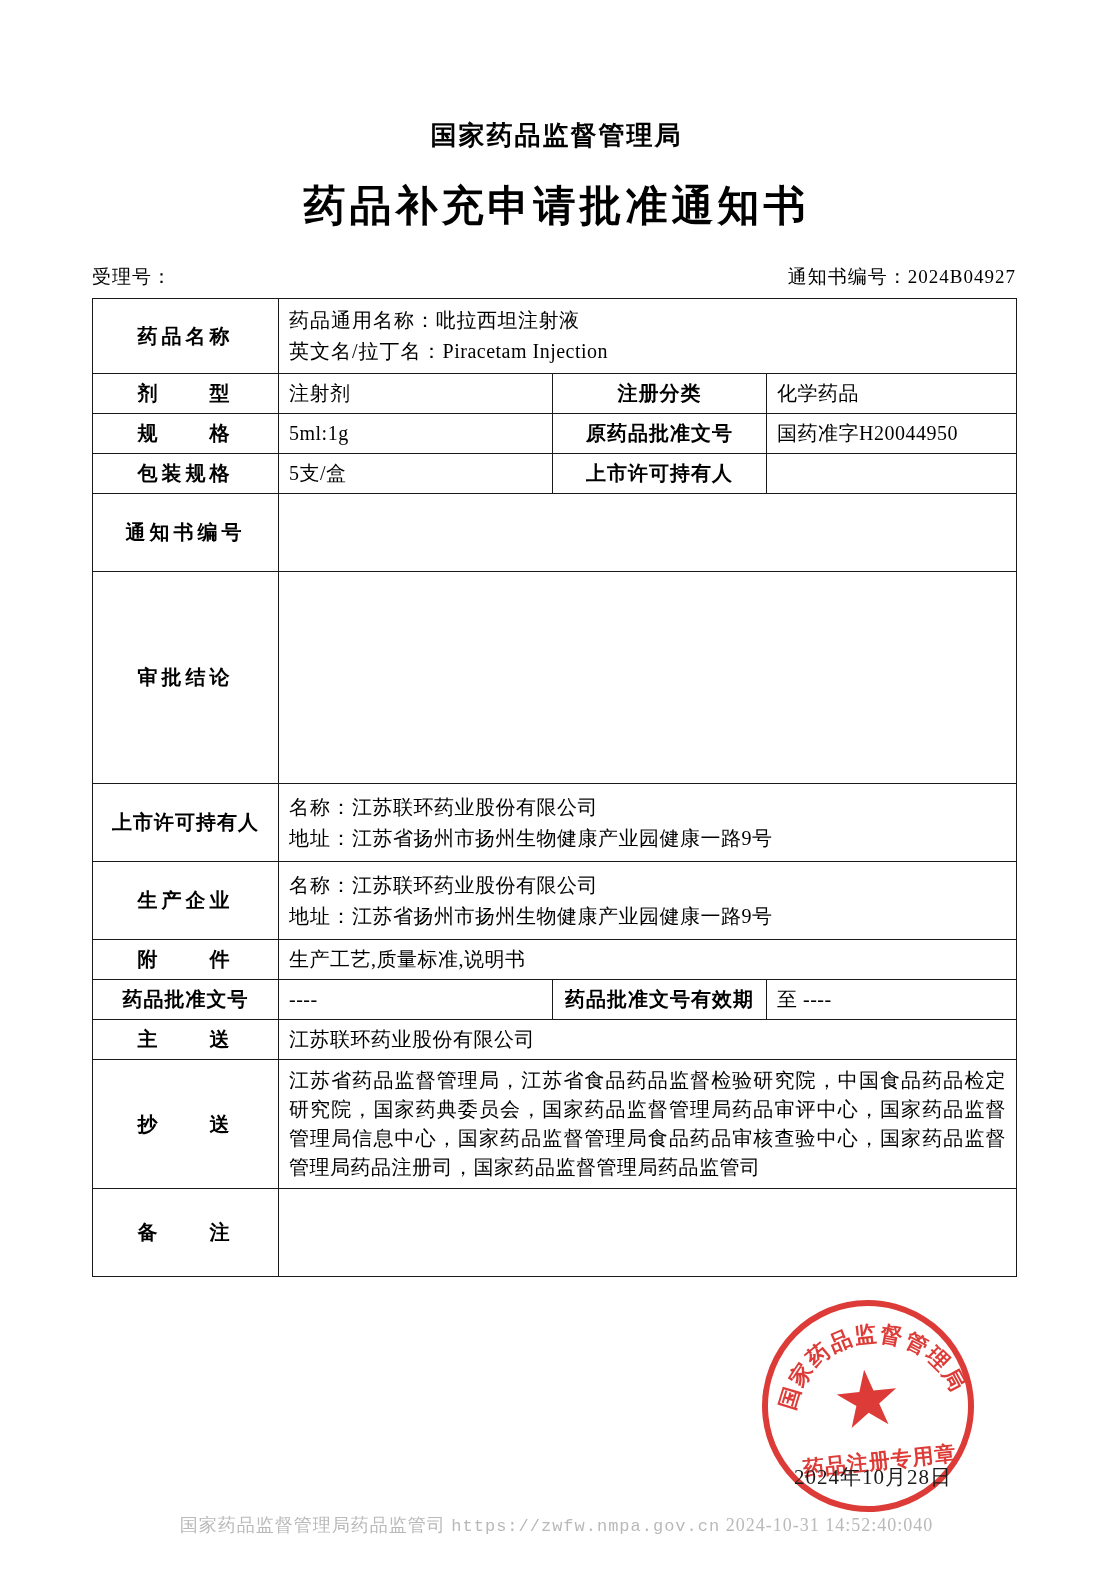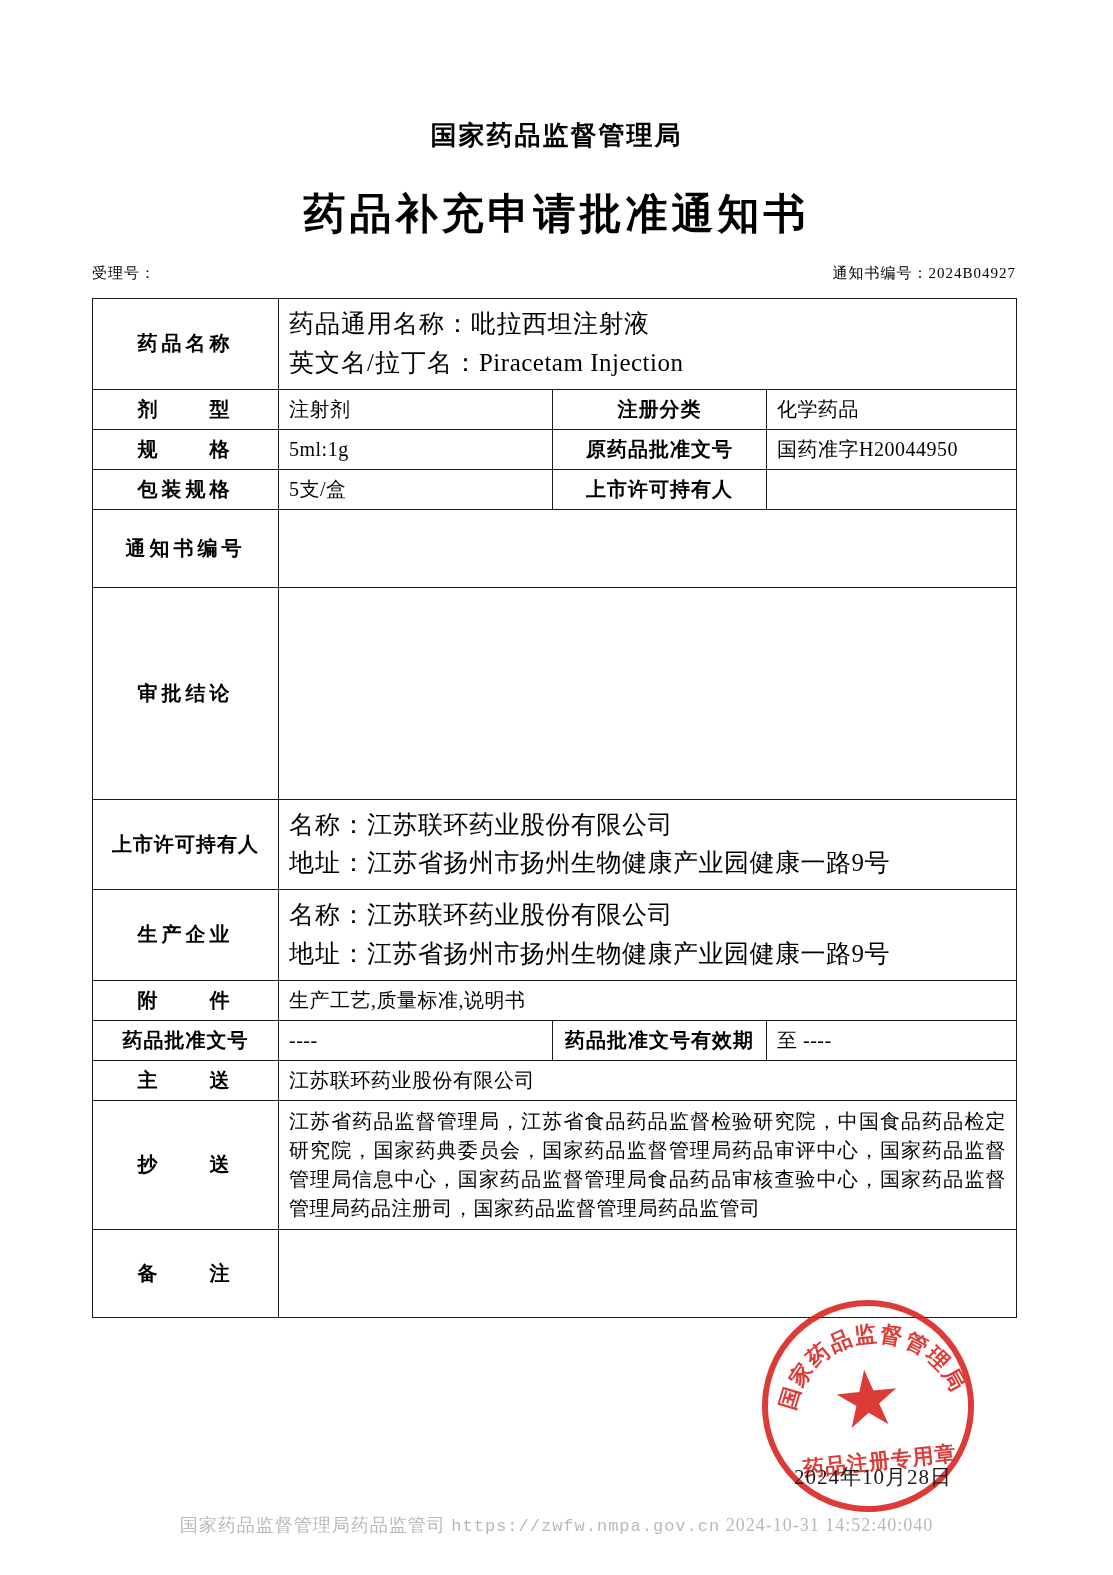--- a/index.html
+++ b/index.html
@@ -32,29 +32,28 @@
   }
   .doc-title {
     position: absolute;
     top: 178px;
     left: 0;
     width: 1113px;
     text-align: center;
     font-size: 42px;
     font-weight: bold;
     letter-spacing: 4px;
-    margin-top: 8px;
   }
   .meta-row {
     position: absolute;
     top: 264px;
     left: 92px;
     width: 924px;
     height: 26px;
-    font-size: 15px;
+    font-size: 19px;
   }
   .meta-left {
     position: absolute;
     left: 0;
     top: 0;
     letter-spacing: 1px;
   }
   .meta-right {
     position: absolute;
     right: 0;
@@ -90,21 +89,21 @@
     font-size: 21px;
     letter-spacing: 1px;
     margin-top: 29px;
   }
   td.val {
     font-size: 19px;
     letter-spacing: 0.5px;
   }
   .sub-line {
     line-height: 1.55;
-    font-size: 25px;
+    font-size: 20px;
     white-space: nowrap;
   }
   .sub-line .k { letter-spacing: 1px; }
   .tall-apply { height: 78px; }
   .tall-conclusion { height: 212px; }
   .tall-holder { height: 78px; }
   .tall-maker { height: 78px; }
   .tall-remark { height: 88px; }
   .cc-text {
     font-size: 18px;

